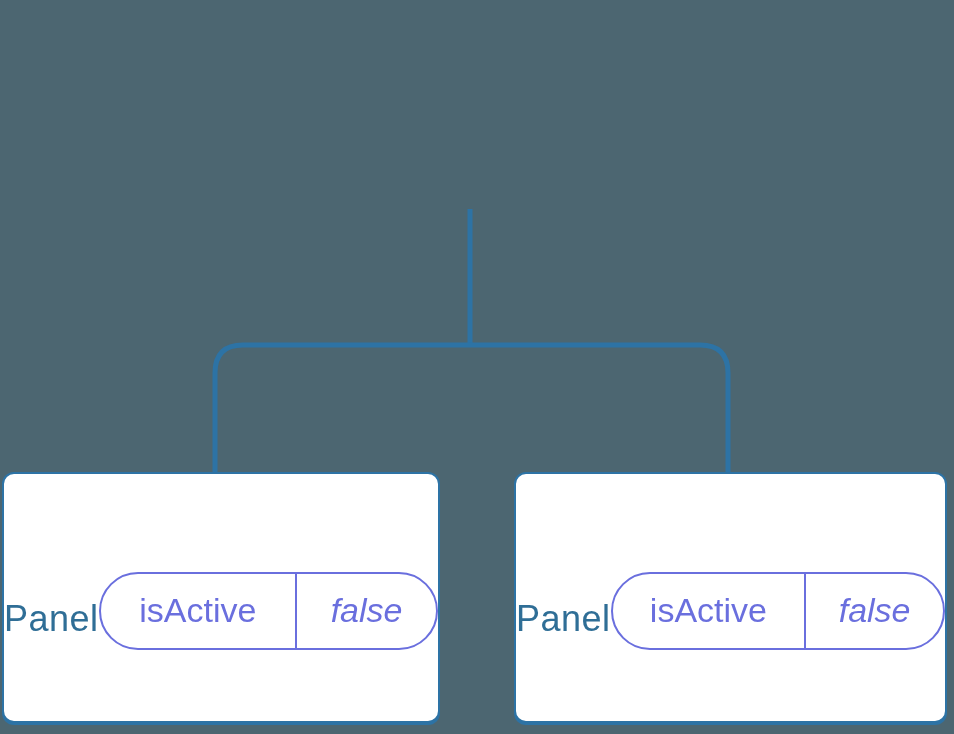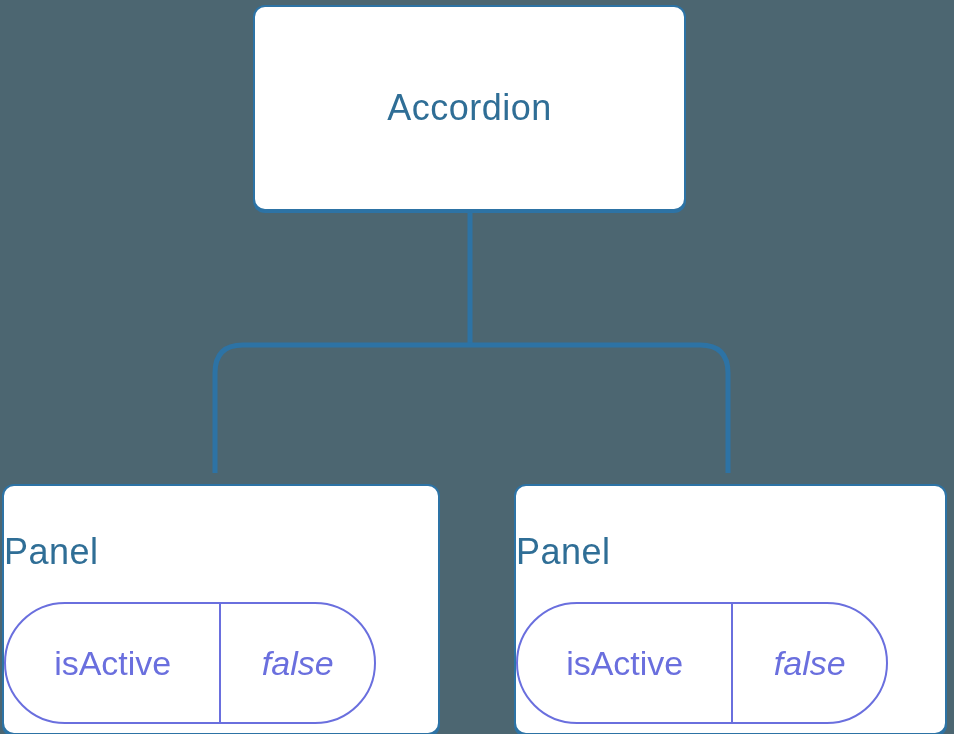--- a/index.html
+++ b/index.html
@@ -39,43 +39,43 @@
     align-items: center;
     justify-content: center;
   }
   .node-title {
     color: #2F6E96;
     font-size: 36px;
     font-weight: 500;
     letter-spacing: 0.5px;
   }
   .node-panel {
-    top: 484px;
+    top: 472px;
     height: 251px;
     display: flex;
-    flex-direction: column;
-    align-items: flex-start;
+    flex-direction: row;
+    align-items: center;
   }
   .node-panel-left {
     left: 2px;
     width: 438px;
   }
   .node-panel-right {
     left: 514px;
     width: 433px;
   }
   .panel-title {
     margin-top: 42px;
     height: 48px;
     line-height: 48px;
   }
   .state-pill {
     margin-top: 26px;
     width: 372px;
-    height: 122px;
+    height: 78px;
     border: 2.5px solid #6A6FDE;
     border-radius: 9999px;
     box-sizing: border-box;
     display: flex;
     align-items: stretch;
     color: #6A6FDE;
     font-size: 34px;
   }
   .pill-cell {
     display: flex;
@@ -94,23 +94,20 @@
 </head>
 <body>
 
 <div class="canvas">
 
   <svg class="connector-svg" viewBox="0 0 954 734" xmlns="http://www.w3.org/2000/svg">
     <path d="M470 209 V345" fill="none" stroke="#2D73A5" stroke-width="5"></path>
     <path d="M215 473 V373 Q215 345 243 345 H700 Q728 345 728 373 V473" fill="none" stroke="#2D73A5" stroke-width="5"></path>
   </svg>
 
-  <div class="node node-root">
-    <span class="node-title">Accordion</span>
-  </div>
 
   <div class="node node-panel node-panel-left">
     <span class="node-title panel-title">Panel</span>
     <div class="state-pill">
       <span class="pill-cell pill-key">isActive</span>
       <span class="pill-cell pill-value">false</span>
     </div>
   </div>
 
   <div class="node node-panel node-panel-right">

